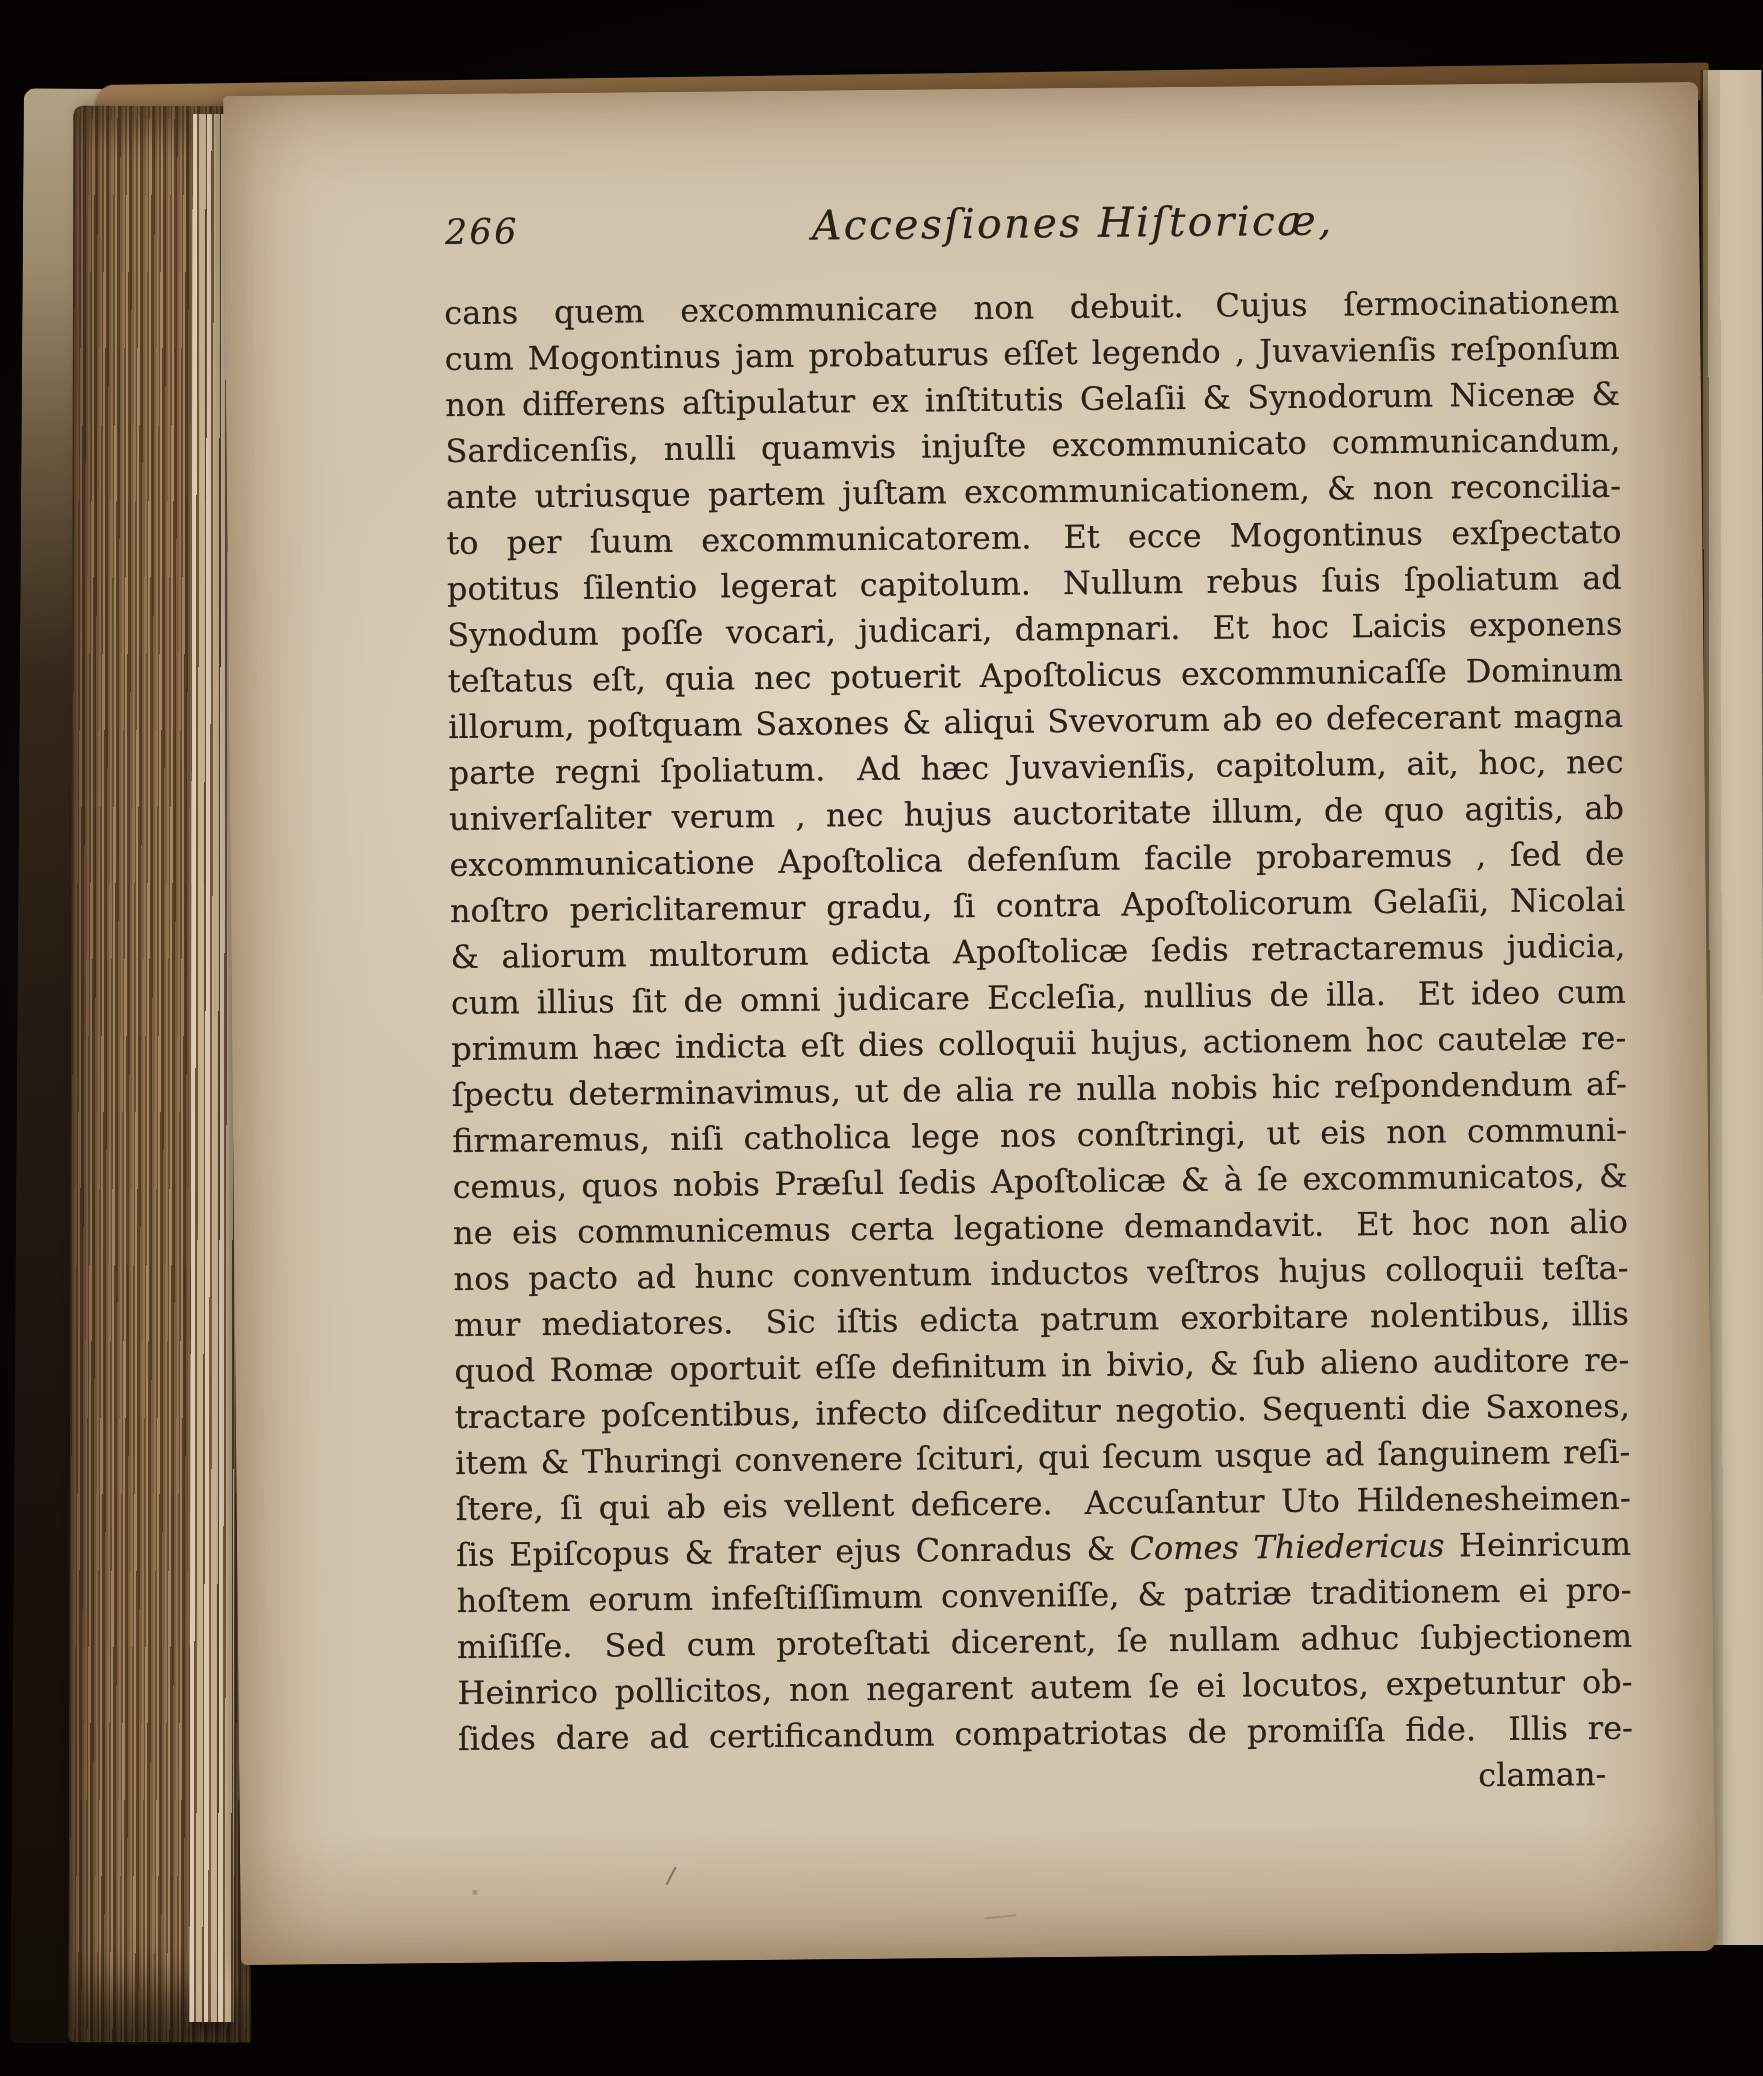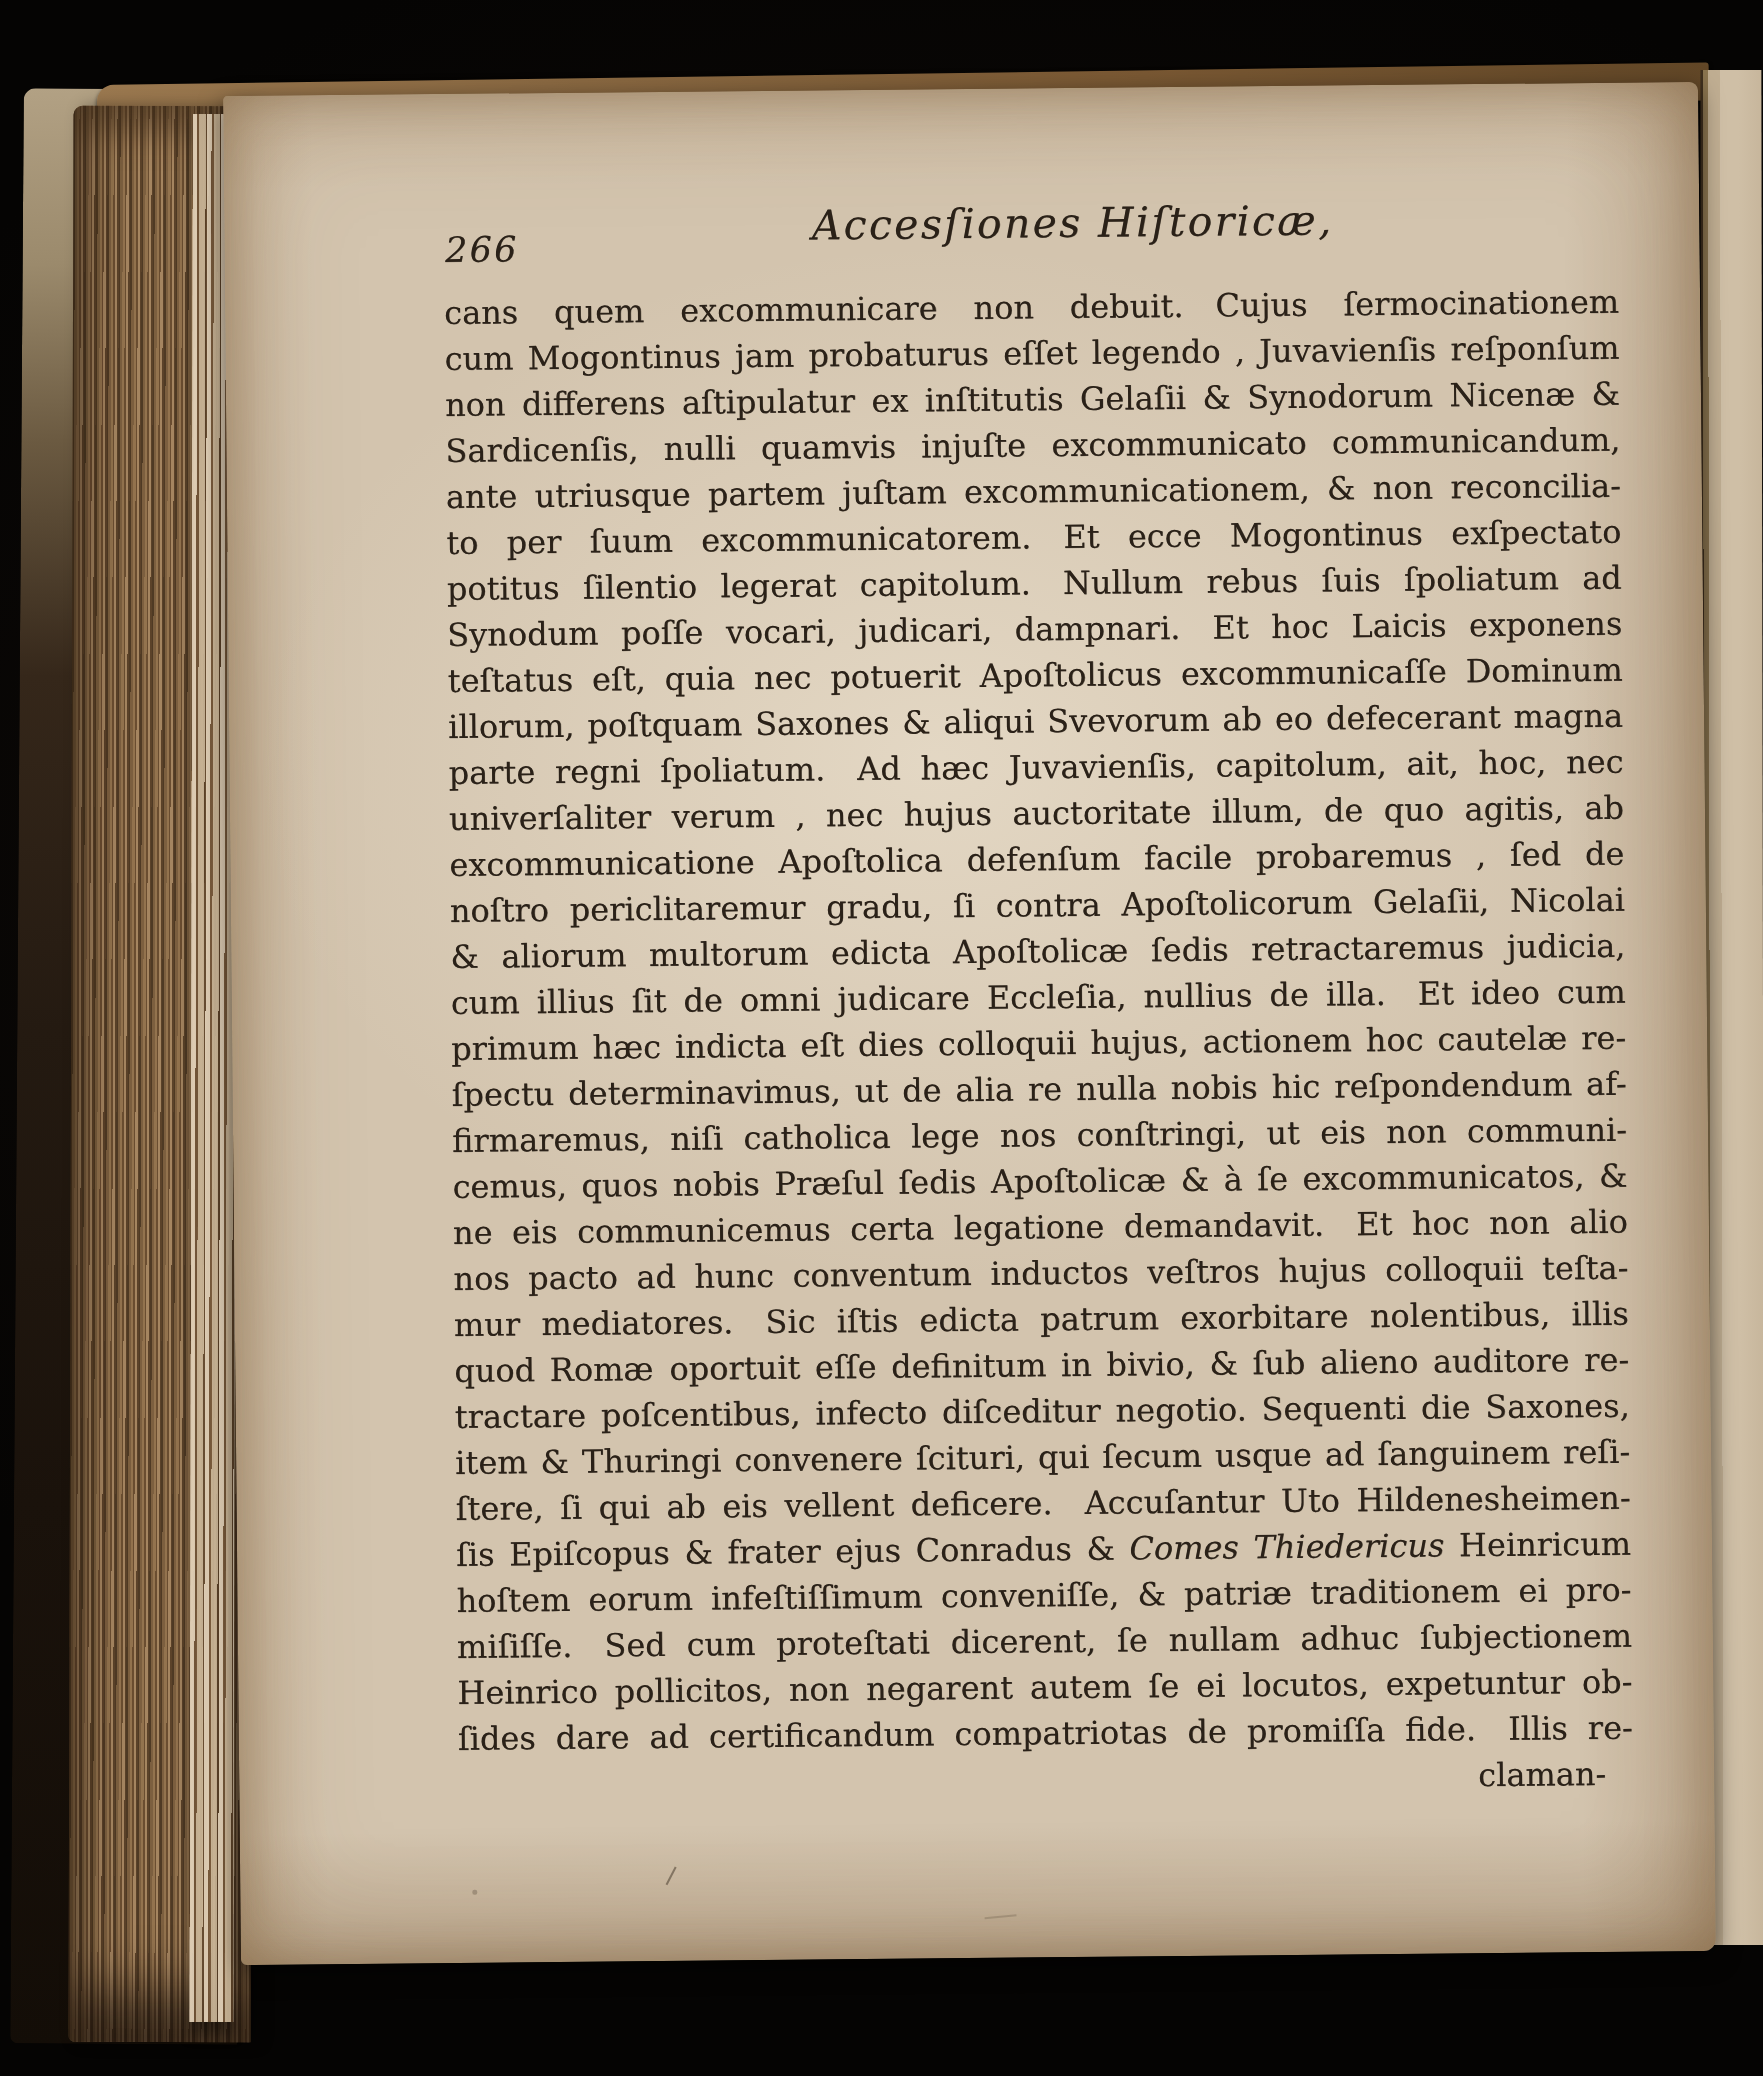--- a/index.html
+++ b/index.html
@@ -51,21 +51,21 @@
     box-shadow:inset 0 0 129px rgba(122,92,56,.25),
                inset -21px 0 48px rgba(122,92,56,.28),
                inset 16.7px 0 41px rgba(122,92,56,.24),
                0 7.6px 23px rgba(0,0,0,.55);}
 
   
   .text-block{position:absolute;left:219px;top:111px;width:1175px;color:#2a2118;
     font-family:"DejaVu Serif","Liberation Serif",serif;
     text-shadow:0.3px 0.2px 0.5px rgba(42,33,24,.5);}
   .header-row{position:relative;height:59px;margin-bottom:26px;}
-  .page-num{position:absolute;left:1.5px;top:25px;font-style:italic;font-size:35px;letter-spacing:2.3px;}
+  .page-num{position:absolute;left:1.5px;top:7px;font-style:italic;font-size:35px;letter-spacing:2.3px;}
   .running-title{position:absolute;left:50%;top:0;transform:translateX(-42%);
     font-style:italic;font-size:41px;letter-spacing:2.3px;white-space:nowrap;}
   .body-text .text-line{height:46px;line-height:46px;font-size:32px;
     text-align:justify;text-align-last:justify;}
   .body-text .it{font-style:italic;}
   .catchword-row{height:46px;line-height:46px;font-size:32px;text-align:right;padding-right:27px;}
 
   
   .speck{position:absolute;background:rgba(62,49,35,.5);}
   .speck.s1{left:430px;top:1774px;width:2.3px;height:19.7px;transform:rotate(28deg);}

